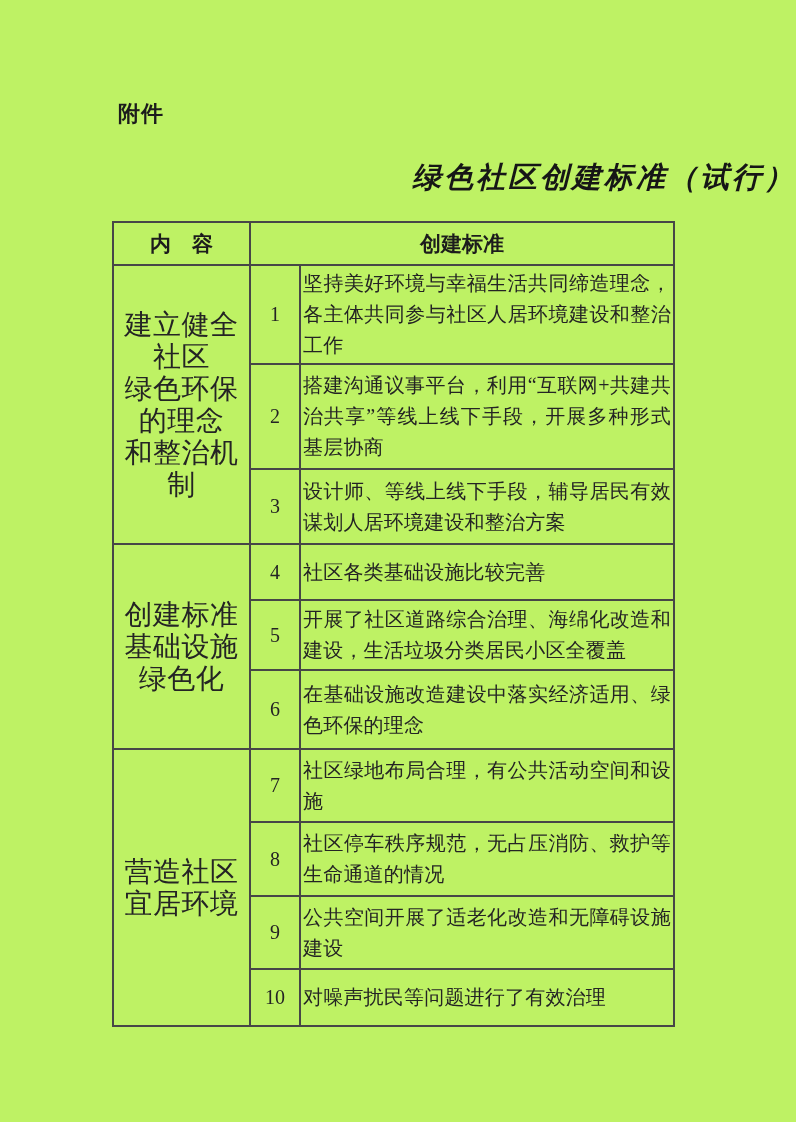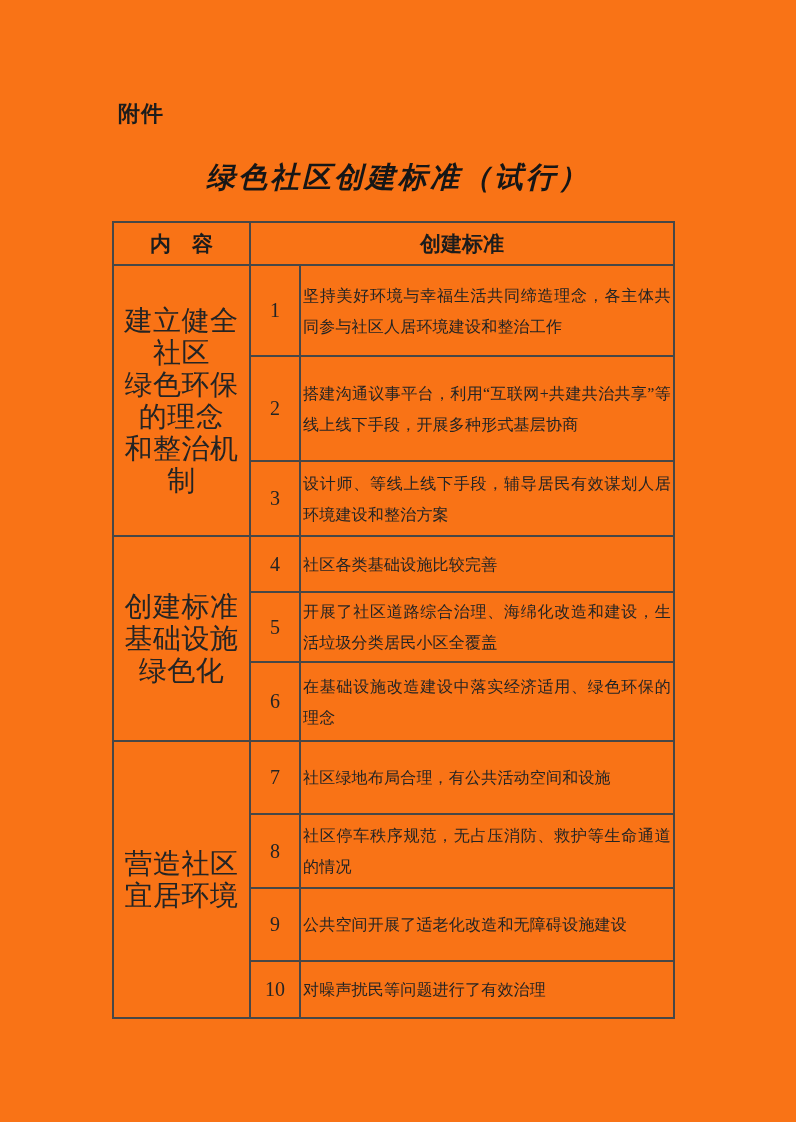--- a/index.html
+++ b/index.html
@@ -4,41 +4,41 @@
 <style>
   html, body {
     margin: 0;
     padding: 0;
     background: #ffffff;
   }
   .page {
     position: relative;
     width: 796px;
     height: 1122px;
-    background: #f97316;
+    background: #bef264;
     color: #1f1f1f;
     font-family: "Liberation Serif", "DejaVu Serif", serif;
     overflow: hidden;
   }
   .attachment {
     position: absolute;
     left: 118px;
     top: 99px;
     font-family: "Liberation Sans", "DejaVu Sans", sans-serif;
     font-weight: 700;
     font-size: 22px;
     letter-spacing: 1px;
     color: #1c1c1c;
   }
   .doc-title {
     position: absolute;
     left: 0;
     top: 158px;
     width: 796px;
-    text-align: center;
+    text-align: right;
     font-family: "DejaVu Serif", serif;
     font-style: italic;
     font-weight: 700;
     font-size: 29px;
     letter-spacing: 3px;
     color: #161616;
   }
   table.std-table {
     position: absolute;
     left: 112px;
@@ -71,21 +71,21 @@
   }
   .group-line {
     line-height: 32px;
   }
   .num-cell {
     text-align: center;
     font-size: 20px;
     color: #242424;
   }
   .text-cell {
-    font-size: 16px;
+    font-size: 20px;
     line-height: 31px;
     text-align: justify;
     color: #242424;
     padding: 3px 8px 3px 12px;
     letter-spacing: 0.2px;
   }
 </style>
 </head>
 <body>
 

